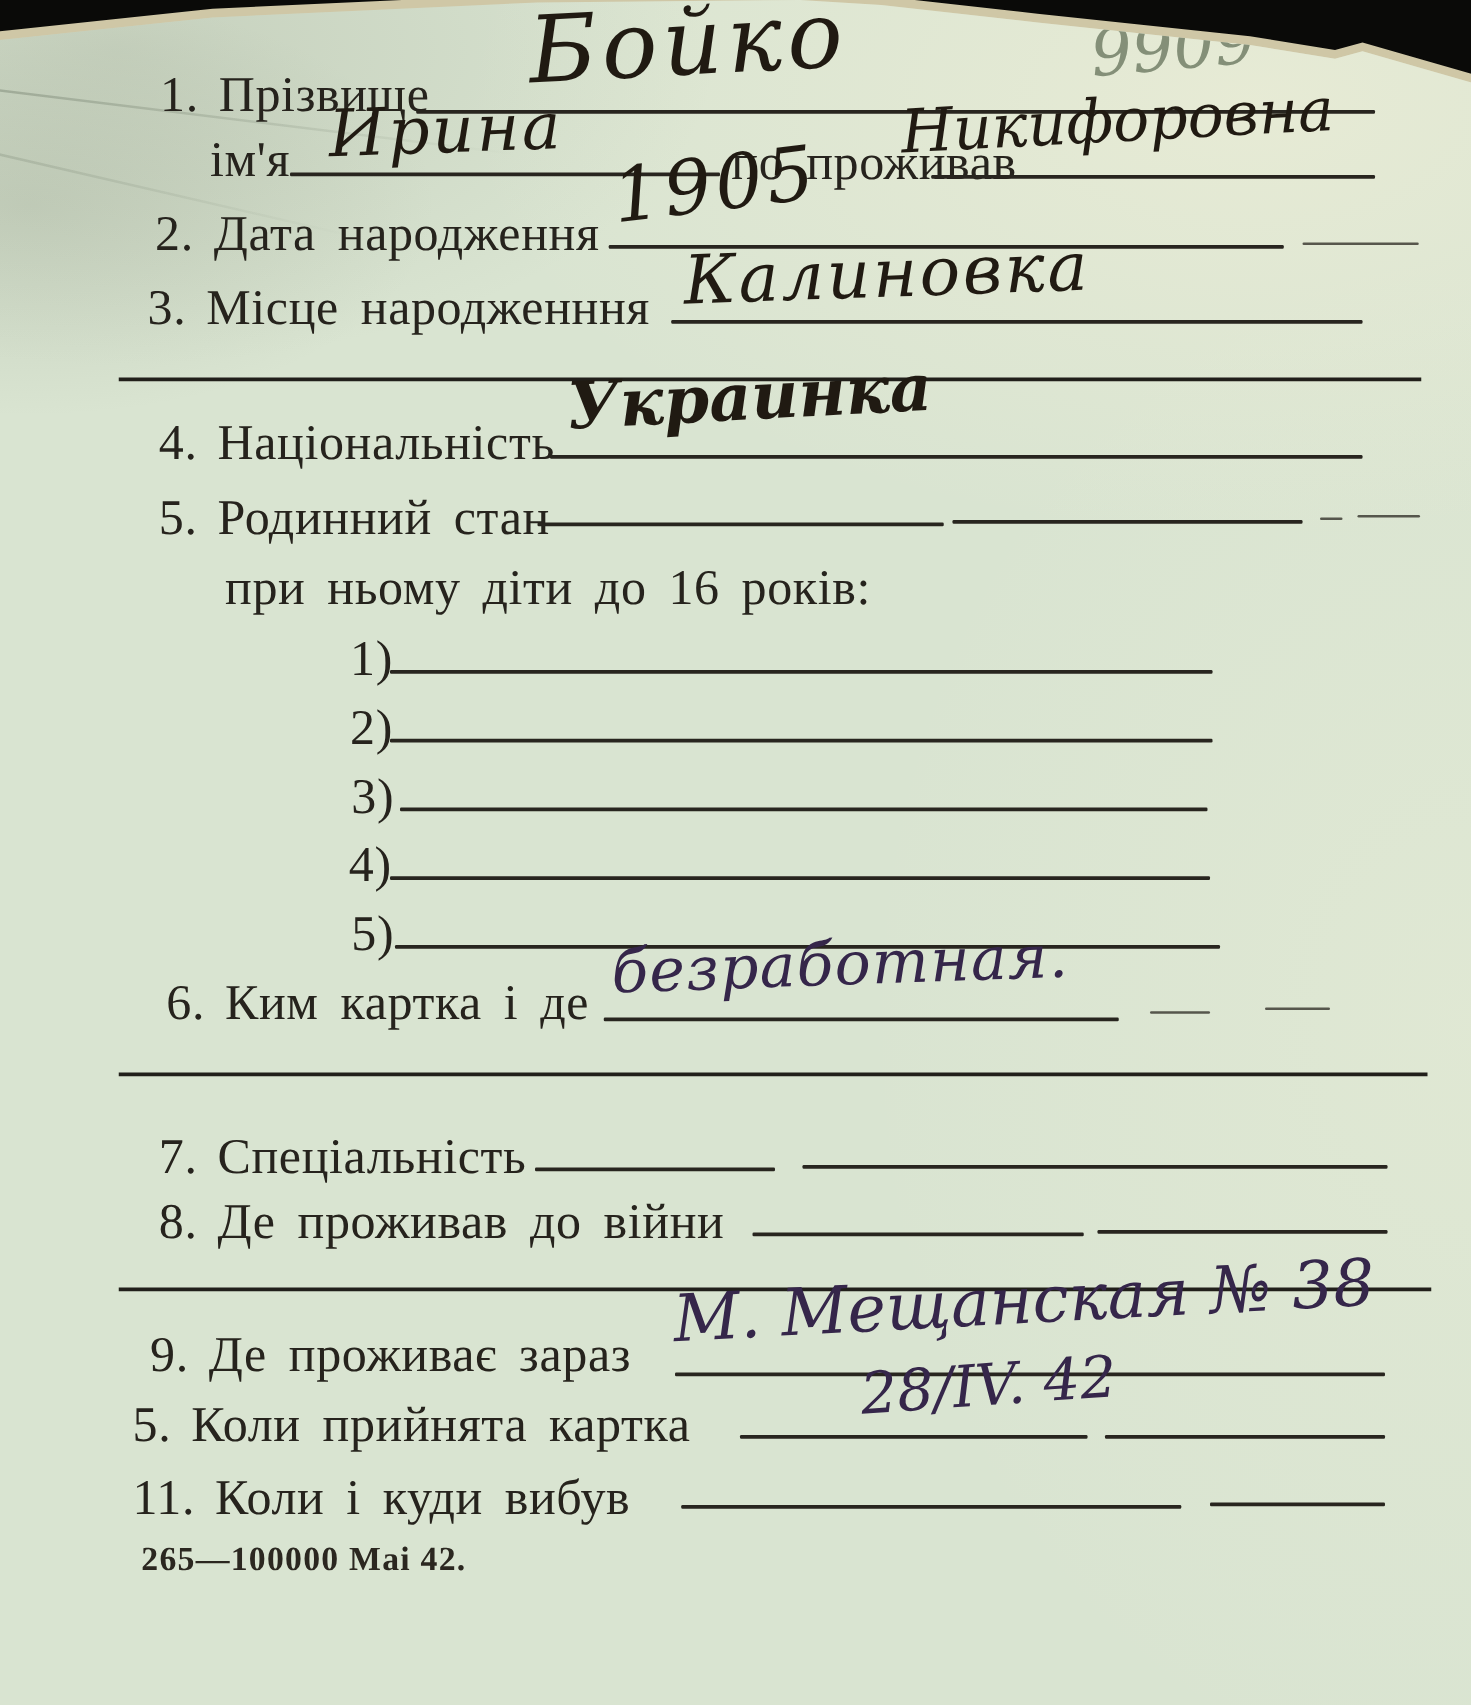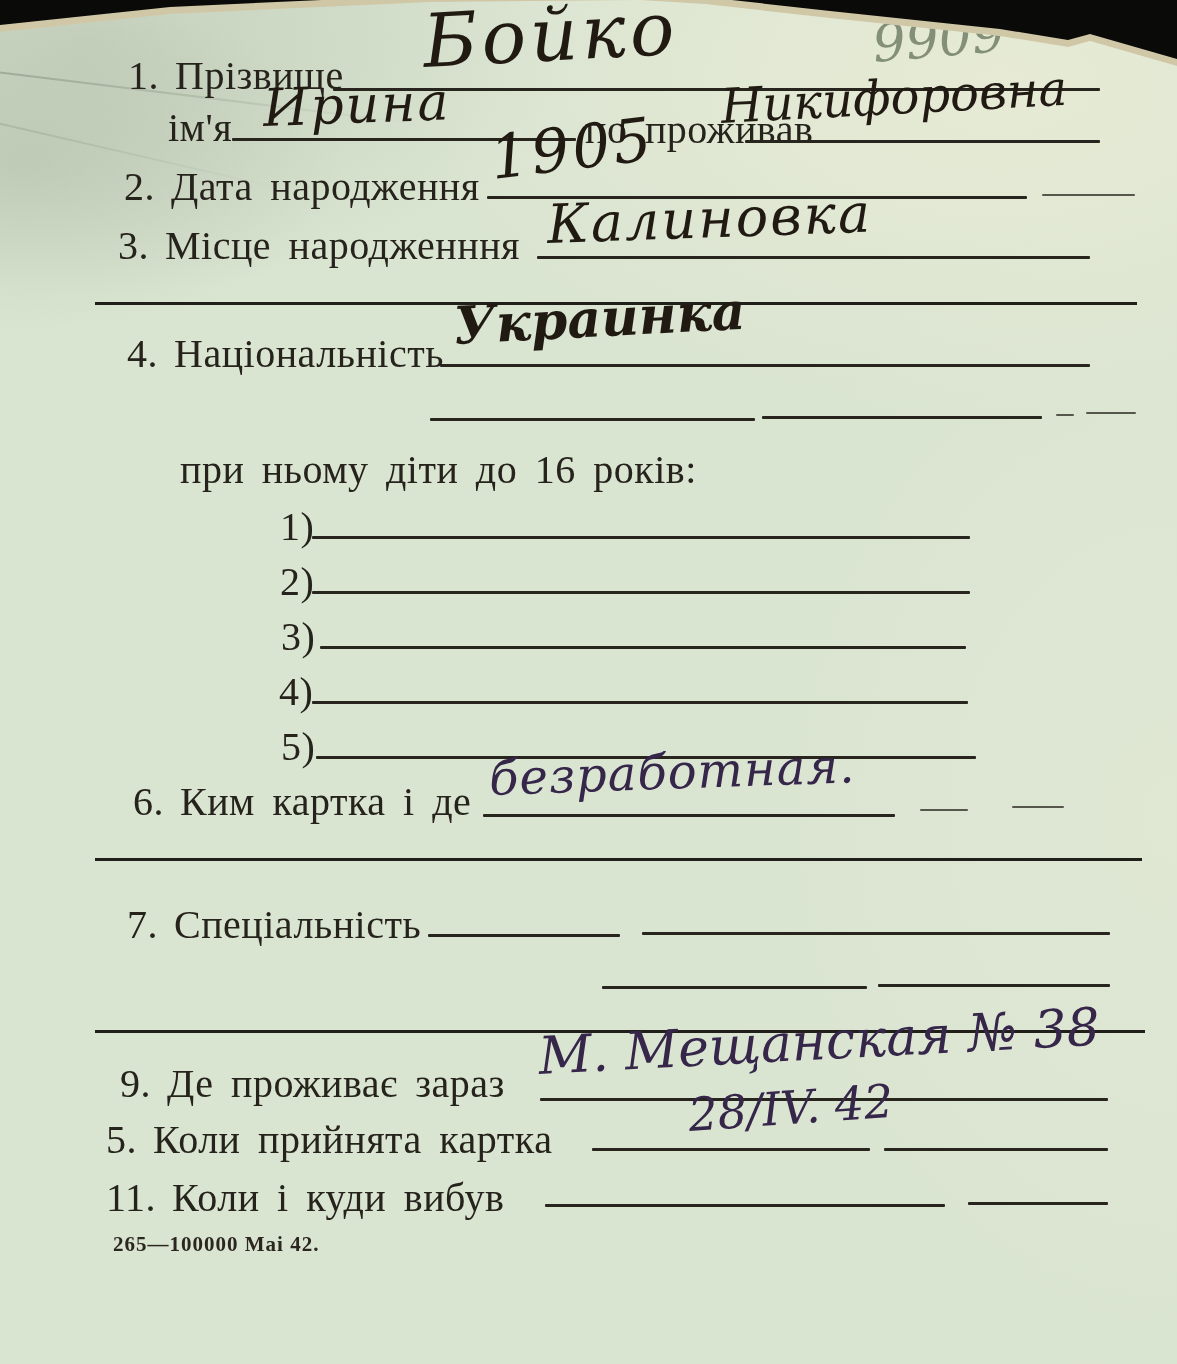--- a/index.html
+++ b/index.html
@@ -36,21 +36,21 @@
   .violet{color:#35264a;}
   .pencil{color:#79866e;opacity:.9;}
 
   .rule{position:absolute;height:3px;background:#28251f;border-radius:1px;}
   .rule.faint{opacity:.75;height:2px;}
   .divider{position:absolute;height:3px;background:#211f1a;}
 
   .imprint{
     position:absolute;white-space:nowrap;
     font-family:"Liberation Serif",serif;font-weight:700;
-    font-size:21px;color:#2b2720;letter-spacing:1px;
+    font-size:27px;color:#2b2720;letter-spacing:1px;
   }
 </style>
 </head>
 <body>
 
 <div class="scan">
   <div class="edge"></div>
 
   <div class="paper">
     <div class="crease" style="left:-15px;top:96px;width:430px;transform:rotate(7deg);"></div>
@@ -90,20 +90,23 @@
     <div class="rule" style="left:537px;top:256px;width:553px;"></div>
 
     <div class="divider" style="left:95px;top:302px;width:1042px;"></div>
 
     <div class="lbl" style="left:127px;top:330px;">
       <span class="num">4.</span><span>Національність</span>
     </div>
     <div class="hw" style="left:455px;top:300px;font-size:52px;font-weight:700;transform:rotate(-3deg);">Украинка</div>
     <div class="rule" style="left:440px;top:364px;width:650px;"></div>
 
+    <div class="lbl" style="left:127px;top:390px;">
+      <span class="num">5.</span><span>Родинний стан</span>
+    </div>
     <div class="rule" style="left:430px;top:418px;width:325px;"></div>
     <div class="rule" style="left:762px;top:416px;width:280px;"></div>
     <div class="rule faint" style="left:1056px;top:414px;width:18px;"></div>
     <div class="rule faint" style="left:1086px;top:412px;width:50px;"></div>
 
     <div class="lbl" style="left:180px;top:446px;">
       <span>при ньому діти до 16 років:</span>
     </div>
 
     <div class="lbl" style="left:280px;top:503px;">1)</div>
@@ -130,20 +133,23 @@
     <div class="rule faint" style="left:1012px;top:806px;width:52px;"></div>
 
     <div class="divider" style="left:95px;top:858px;width:1047px;"></div>
 
     <div class="lbl" style="left:127px;top:901px;">
       <span class="num">7.</span><span>Спеціальність</span>
     </div>
     <div class="rule" style="left:428px;top:934px;width:192px;"></div>
     <div class="rule" style="left:642px;top:932px;width:468px;"></div>
 
+    <div class="lbl" style="left:127px;top:953px;">
+      <span class="num">8.</span><span>Де проживав до війни</span>
+    </div>
     <div class="rule" style="left:602px;top:986px;width:265px;"></div>
     <div class="rule" style="left:878px;top:984px;width:232px;"></div>
 
     <div class="divider" style="left:95px;top:1030px;width:1050px;"></div>
 
     <div class="lbl" style="left:120px;top:1060px;">
       <span class="num">9.</span><span>Де проживає зараз</span>
     </div>
     <div class="hw violet" style="left:540px;top:1030px;font-size:52px;transform:rotate(-3deg);">М. Мещанская № 38</div>
     <div class="rule" style="left:540px;top:1098px;width:568px;"></div>

